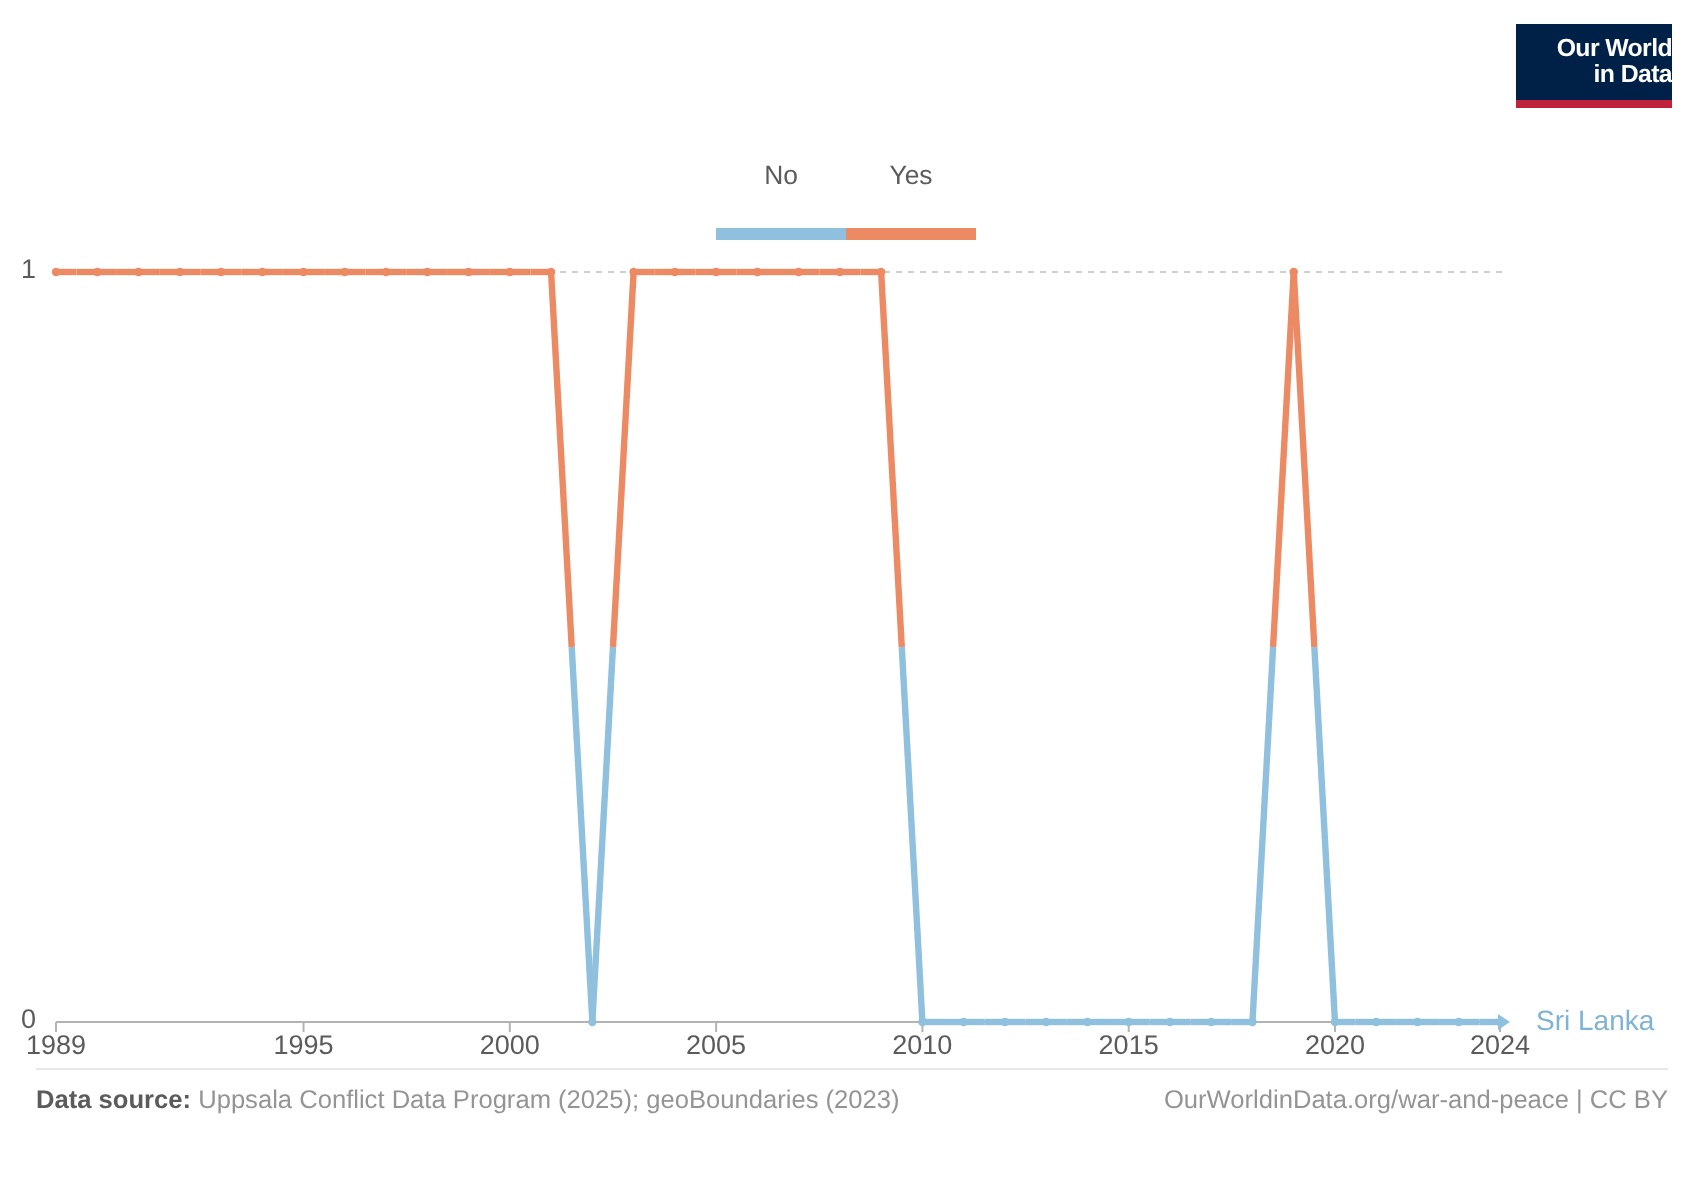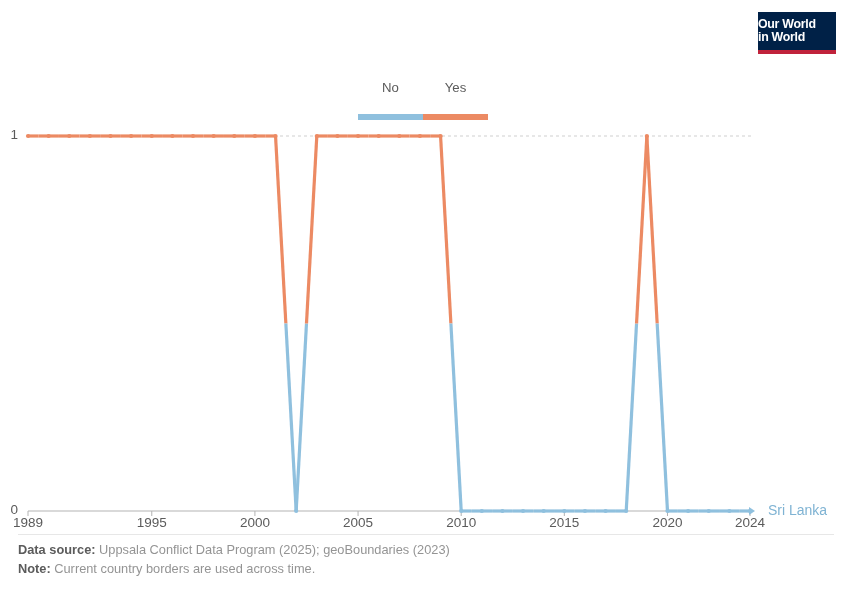--- a/index.html
+++ b/index.html
@@ -32,21 +32,21 @@
     font-weight:400;
   }
 
   
   .owid-logo{
     position:absolute; right:14px; top:12px;
     width:78px; height:42px;
     background:#002147;
     border-bottom:4px solid #c0223b;
     display:flex; flex-direction:column;
-    align-items:flex-start; justify-content:center;
+    align-items:flex-end; justify-content:center;
   }
   .owid-logo span{
     color:#ffffff; font-size:12.4px; line-height:13.4px;
     font-weight:700; letter-spacing:-0.3px;
     font-family:"Liberation Sans", sans-serif;
   }
 
   
   .legend{
     position:absolute; left:358px; top:80px;
@@ -93,21 +93,21 @@
   }
 </style>
 </head>
 <body>
 
 <div class="chart-frame">
 
 
   <div class="owid-logo">
     <span>Our World</span>
-    <span>in World</span>
+    <span>in Data</span>
   </div>
 
   <div class="legend">
     <div class="legend-labels">
       <div class="legend-label">No</div>
       <div class="legend-label">Yes</div>
     </div>
     <div class="legend-bars">
       <div class="legend-bar" id="sw-no" style="background: rgb(143, 192, 222);"></div>
       <div class="legend-bar" id="sw-yes" style="background: rgb(236, 138, 99);"></div>
@@ -236,21 +236,17 @@
       </svg>
     <div class="series-label" style="color: rgb(127, 179, 211); margin-left: 12px;">Sri Lanka</div>
   <div class="ytick-label" style="left: 2px; top: 127px;">1</div><div class="ytick-label" style="left: 2px; top: 502px;">0</div><div class="xtick-label" style="left: -2px;">1989</div><div class="xtick-label" style="left: 121.771px;">1995</div><div class="xtick-label" style="left: 224.914px;">2000</div><div class="xtick-label" style="left: 328.057px;">2005</div><div class="xtick-label" style="left: 431.2px;">2010</div><div class="xtick-label" style="left: 534.343px;">2015</div><div class="xtick-label" style="left: 637.486px;">2020</div><div class="xtick-label" style="left: 720px;">2024</div></div>
 
   <div class="footer">
     <div class="footer-rule"></div>
     <div class="footer-row">
       <div class="foot-left">
         <b>Data source:</b><span> Uppsala Conflict Data Program (2025); geoBoundaries (2023)</span>
       </div>
-    </div>
-    <div class="footer-row">
-      <div class="foot-left">
-        <b>Note:</b><span> Current country borders are used across time.</span>
-      </div>
+      <div class="foot-right">OurWorldinData.org/war-and-peace | CC BY</div>
     </div>
   </div>
 
 </div>
 
 </body></html>

